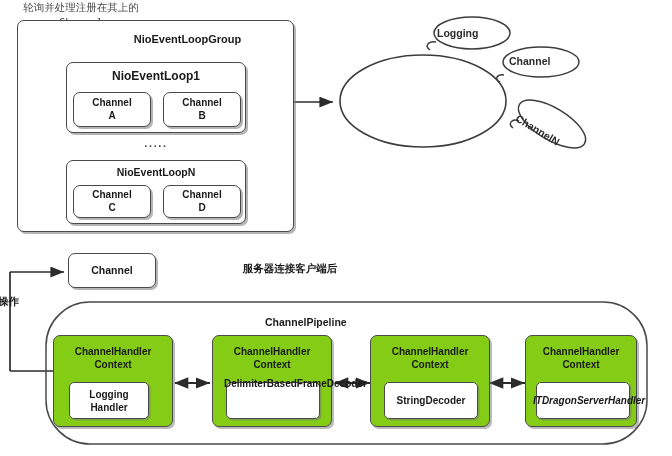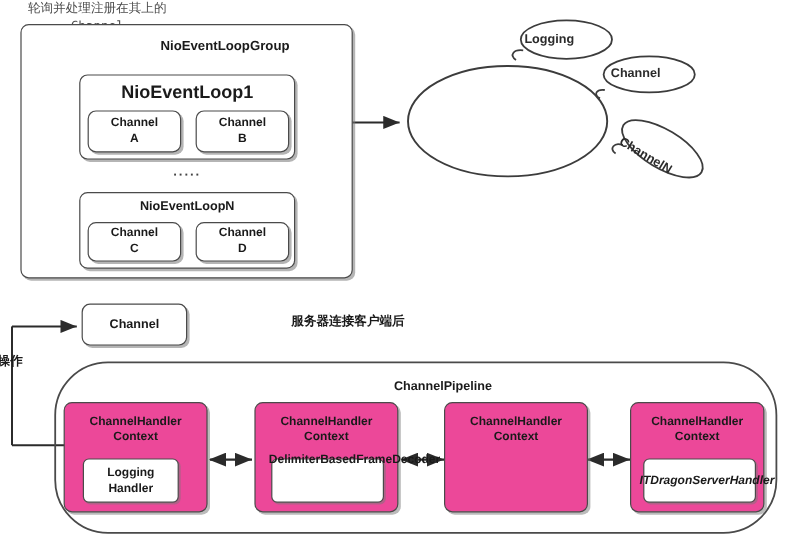--- a/index.html
+++ b/index.html
@@ -15,21 +15,21 @@
   .rbox{border-radius:7px;}
   .shadow{box-shadow:2px 2px 0 0 rgba(120,120,120,.55);}
 
   .lbl{position:absolute;text-align:center;line-height:1.25;}
 
   
   #group-box{left:17px;top:20px;width:277px;height:212px;border:1.5px solid #4a4a4a;}
   #group-title{left:17px;top:33px;width:277px;font-size:11px;font-weight:bold;margin-left:32px;}
 
   #loop1-box{left:66px;top:62px;width:180px;height:71px;}
-  #loop1-title{left:66px;top:69px;width:180px;font-size:15px;font-weight:bold;}
+  #loop1-title{left:66px;top:69px;width:180px;font-size:12px;font-weight:bold;}
   #chA{left:73px;top:92px;width:78px;height:35px;font-size:10px;font-weight:bold;}
   #chB{left:163px;top:92px;width:78px;height:35px;font-size:10px;font-weight:bold;}
 
   #dots{left:66px;top:140px;width:180px;font-size:11px;font-weight:bold;color:#444;letter-spacing:1px;}
 
   #loopN-box{left:66px;top:160px;width:180px;height:64px;}
   #loopN-title{left:66px;top:166px;width:180px;font-size:10.5px;font-weight:bold;}
   #chC{left:73px;top:185px;width:78px;height:33px;font-size:10px;font-weight:bold;}
   #chD{left:163px;top:185px;width:78px;height:33px;font-size:10px;font-weight:bold;}
 
@@ -40,23 +40,23 @@
   .bub-text{position:absolute;font-size:10.5px;font-weight:bold;color:#2b2b2b;
             white-space:nowrap;}
   #bubA-text{left:437px;top:27px;}
   #bubB-text{left:509px;top:55px;}
   #bubN-text{left:520px;top:112px;transform:rotate(31deg);transform-origin:left top;}
 
   
   #op-text{left:-2px;top:295px;width:34px;font-size:10.5px;font-weight:bold;text-align:left;}
   #channel-box{left:68px;top:253px;width:88px;height:35px;font-size:10.5px;font-weight:bold;}
   #server-text{left:215px;top:262px;width:150px;font-size:10.5px;font-weight:bold;}
-  #pipe-title{left:265px;top:316px;width:145px;font-size:10.5px;font-weight:bold;text-align:right;}
+  #pipe-title{left:265px;top:316px;width:145px;font-size:10.5px;font-weight:bold;text-align:left;}
 
-  .hbox{position:absolute;box-sizing:border-box;background:#ec4899;
+  .hbox{position:absolute;box-sizing:border-box;background:#84cc16;
         border:1.4px solid #4a4a4a;border-radius:7px;
         box-shadow:2px 2px 0 0 rgba(120,120,120,.5);}
   .hctx{position:absolute;width:100%;text-align:center;font-size:10px;
         font-weight:bold;line-height:1.3;top:9px;}
   .hinner{position:absolute;box-sizing:border-box;background:#fff;
           border:1.3px solid #4a4a4a;border-radius:5px;
           box-shadow:1.5px 1.5px 0 0 rgba(120,120,120,.5);
           display:flex;align-items:center;justify-content:center;
           text-align:center;font-size:10px;font-weight:bold;line-height:1.3;
           overflow:visible;}
@@ -160,20 +160,23 @@
   <div class="hctx" style="white-space:pre-line">ChannelHandler
 Context</div>
   <div class="hinner" style="left:13px;top:46px;width:94px;height:37px;">
     <span style="position:absolute;left:-3px;top:-5px;width:100px;line-height:1.25;">DelimiterBasedFrameDecoder</span>
   </div>
 </div>
 
 <div class="hbox" style="left:370px;top:335px;width:120px;height:92px;">
   <div class="hctx" style="white-space:pre-line">ChannelHandler
 Context</div>
+  <div class="hinner" style="left:13px;top:46px;width:94px;height:37px;">
+    <span>StringDecoder</span>
+  </div>
 </div>
 
 <div class="hbox" style="left:525px;top:335px;width:112px;height:92px;">
   <div class="hctx" style="white-space:pre-line">ChannelHandler
 Context</div>
   <div class="hinner" style="left:10px;top:46px;width:94px;height:37px;font-style:italic;">
     <span style="width:100px;line-height:1.3;">ITDragonServerHandler</span>
   </div>
 </div>
 

